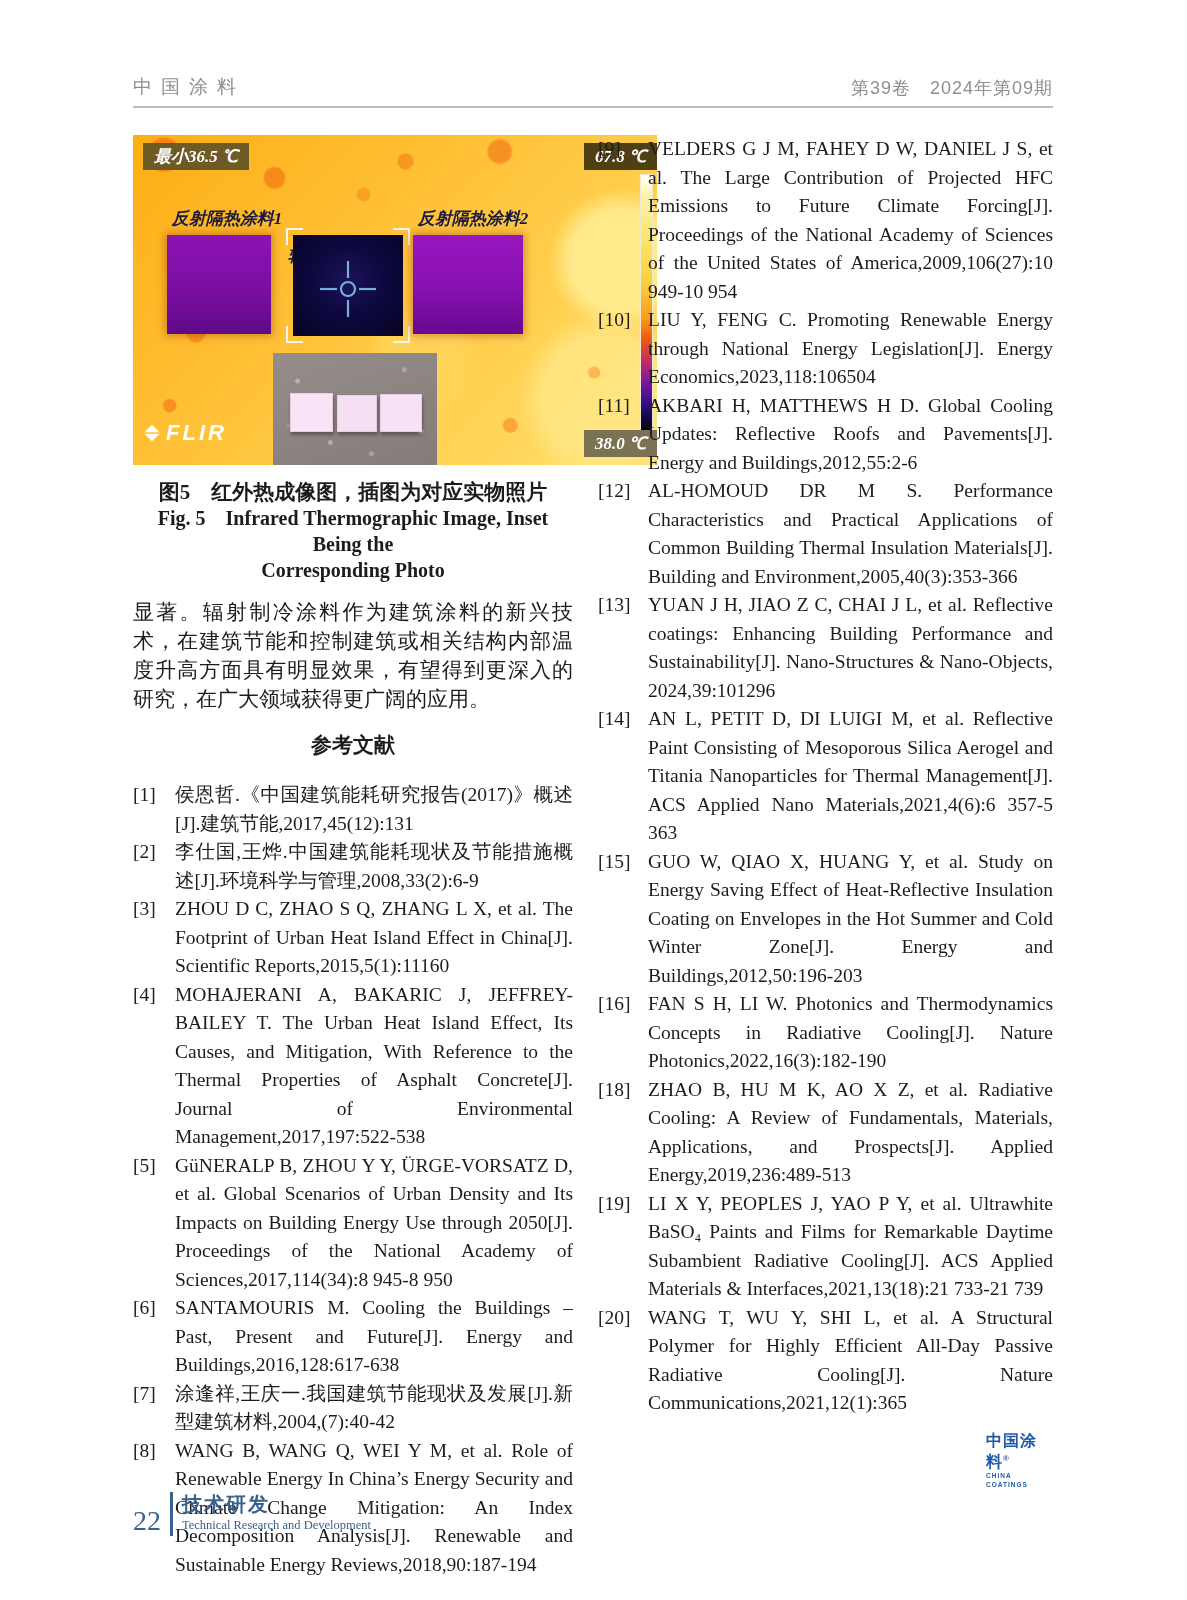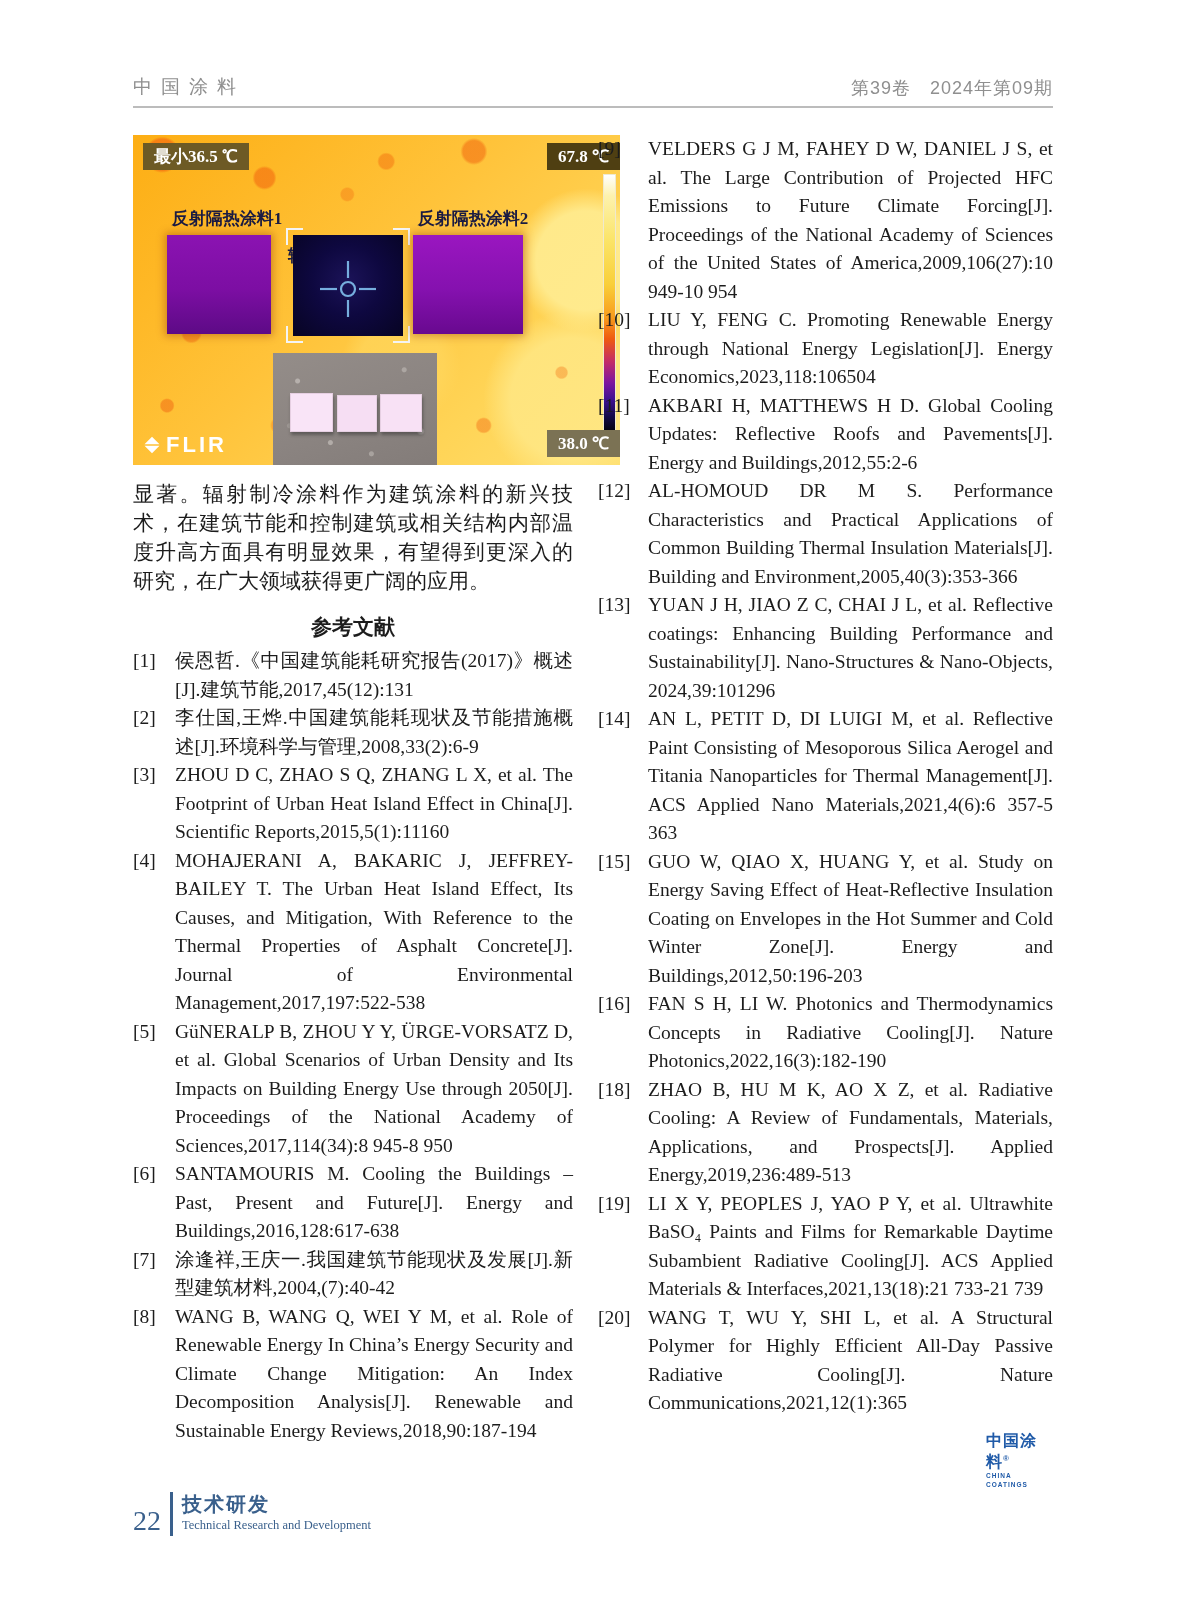--- a/index.html
+++ b/index.html
@@ -12,36 +12,36 @@
   .journal-name{position:absolute;left:0;bottom:6px;color:#8f8f8f;font-size:19px;
           letter-spacing:9px;font-family:"Liberation Sans",sans-serif;}
   .issue-info{position:absolute;right:0;bottom:6px;color:#8f8f8f;font-size:18px;
           font-family:"Liberation Sans",sans-serif;letter-spacing:1px;}
 
   
   .col-left{position:absolute;left:133px;top:135px;width:440px;}
   .col-right{position:absolute;left:598px;top:135px;width:455px;}
 
   
-  .flir{position:relative;width:487px;height:330px;overflow:hidden;
+  .flir{position:relative;width:524px;height:330px;overflow:hidden;
     background:
       radial-gradient(circle 26px at 6% 6%,rgba(242,90,14,.55) 0 60%,transparent 70%),
       radial-gradient(circle 16px at 27% 13%,rgba(243,106,16,.6) 0 60%,transparent 75%),
       radial-gradient(circle 12px at 52% 8%,rgba(244,120,18,.55) 0 60%,transparent 75%),
       radial-gradient(circle 18px at 70% 5%,rgba(240,95,12,.5) 0 60%,transparent 75%),
       radial-gradient(circle 10px at 44% 18%,rgba(245,130,25,.5) 0 60%,transparent 75%),
       radial-gradient(circle 14px at 12% 60%,rgba(240,100,16,.45) 0 60%,transparent 75%),
       radial-gradient(circle 10px at 7% 82%,rgba(238,92,14,.45) 0 60%,transparent 75%),
       radial-gradient(circle 12px at 30% 88%,rgba(243,115,22,.4) 0 60%,transparent 75%),
       radial-gradient(circle 11px at 72% 88%,rgba(243,110,20,.45) 0 60%,transparent 75%),
       radial-gradient(circle 9px at 88% 72%,rgba(244,120,24,.4) 0 60%,transparent 75%),
       radial-gradient(circle 90px at 93% 38%,rgba(255,238,150,.85) 0 55%,transparent 80%),
       radial-gradient(circle 110px at 90% 80%,rgba(255,232,135,.8) 0 55%,transparent 80%),
       radial-gradient(circle 70px at 55% 70%,rgba(255,214,92,.7) 0 60%,transparent 85%),
-      linear-gradient(135deg,#fdae14 0%,#ffc33a 45%,#ffd456 75%,#ffdf6e 100%);}
+      linear-gradient(135deg,#fdae14 0%,#ffc33a 45%,#ffd456 75%,#ffdf6e 100%); font-style: italic;}
   .badge{position:absolute;color:#ffffff;font-size:17px;font-weight:bold;
          padding:3px 11px;line-height:21px;}
   .badge-min{left:10px;top:8px;background:#6d5a25;}
   .badge-max{right:0;top:8px;background:#4f3f12;}
   .badge-bot{right:0;bottom:8px;background:#7b7254;}
   .flir-label{position:absolute;top:72px;font-size:17px;font-weight:bold;color:#1b1b42;
          width:150px;text-align:center;}
   .lbl1{left:19px;}  .lbl2{left:131px;margin-top:37px;}  .lbl3{left:265px;}
   .sq{position:absolute;top:100px;height:99px;}
   .sq-left{left:34px;width:104px;
@@ -65,37 +65,37 @@
        radial-gradient(circle 2px at 35% 80%,#b2aca8 0 2px,transparent 3px),
        radial-gradient(circle 2px at 60% 90%,#a8a29e 0 2px,transparent 3px),
        radial-gradient(circle 3px at 90% 70%,#b6b0ac 0 2px,transparent 4px),
        radial-gradient(circle 2px at 10% 65%,#9d9793 0 2px,transparent 3px),
        linear-gradient(160deg,#948d89 0%,#8b8481 55%,#837c79 100%);}
   .chip{position:absolute;top:40px;height:37px;border:1px solid #e6cfe2;
      box-shadow:1px 3px 3px rgba(40,40,40,.45);}
   .chip1{left:17px;width:41px;background:#f9e4f7;}
   .chip2{left:64px;width:38px;top:42px;height:35px;background:#f6def3;}
   .chip3{left:107px;width:40px;top:41px;height:36px;background:#f8e1f5;}
-  .flir-logo{position:absolute;left:10px;bottom:7px;display:flex;align-items:center;
+  .flir-logo{position:absolute;left:10px;bottom:19px;display:flex;align-items:center;
      color:#ffffff;font-family:"Liberation Sans",sans-serif;font-weight:bold;
      font-size:22px;letter-spacing:3px;}
   .flir-logo svg{margin-right:5px;}
   .colorbar{position:absolute;right:4px;top:39px;width:11px;height:260px;
      border:1px solid #efe9cf;
      background:linear-gradient(180deg,#ffffff 0%,#fdf2ae 8%,#fbe468 25%,#f9cf3a 42%,
         #f89b1c 55%,#ef5a10 63%,#c12a6a 72%,#7c14a0 80%,#3a0f8e 87%,#140a46 93%,#000 100%);}
 
   
   .caption{margin-top:14px;text-align:center;font-weight:bold;line-height:26px;}
   .cap-zh{font-size:21px;}
   .cap-en{font-size:20px;}
   .para{margin-top:15px;font-size:21px;line-height:29px;text-align:justify;}
 
   
-  .ref-heading{margin:17px 0 6px;text-align:center;font-weight:bold;font-size:21px;}
+  .ref-heading{margin:17px 0 22px;text-align:center;font-weight:bold;font-size:21px;}
   .refs{font-size:19.5px;line-height:28.5px;}
   .ref{position:relative;text-align:justify;}
   .col-left .ref{padding-left:42px;}
   .col-right .ref{padding-left:50px;}
   .ref-num{position:absolute;left:0;top:0;}
 
   
   .footer{position:absolute;left:133px;top:1492px;display:flex;color:#3a608c;}
   .page-num{font-size:28px;align-self:flex-end;margin-right:9px;line-height:30px;}
   .footer-bar{width:3px;height:44px;background:#3a608c;margin-right:9px;}
@@ -157,20 +157,25 @@
           <path d="M12 1 L22 11 H2 Z" fill="#ffffff"></path>
           <path d="M12 23 L22 13 H2 Z" fill="#ffffff"></path>
         </svg>
         <span>FLIR</span>
       </div>
 
       <div class="colorbar"></div>
       <div class="badge badge-bot">38.0 ℃</div>
     </div>
 
+    <div class="caption">
+      <div class="cap-zh">图5　红外热成像图，插图为对应实物照片</div>
+      <div class="cap-en">Fig. 5　Infrared Thermographic Image, Inset Being the</div>
+      <div class="cap-en">Corresponding Photo</div>
+    </div>
 
     <div class="para">显著。辐射制冷涂料作为建筑涂料的新兴技术，在建筑节能和控制建筑或相关结构内部温度升高方面具有明显效果，有望得到更深入的研究，在广大领域获得更广阔的应用。</div>
 
     <div class="ref-heading">参考文献</div>
 
     <div class="refs">
 
         <div class="ref">
           <span class="ref-num">[1]</span>
           <span class="ref-text">侯恩哲.《中国建筑能耗研究报告(2017)》概述[J].建筑节能,2017,45(12):131</span>

